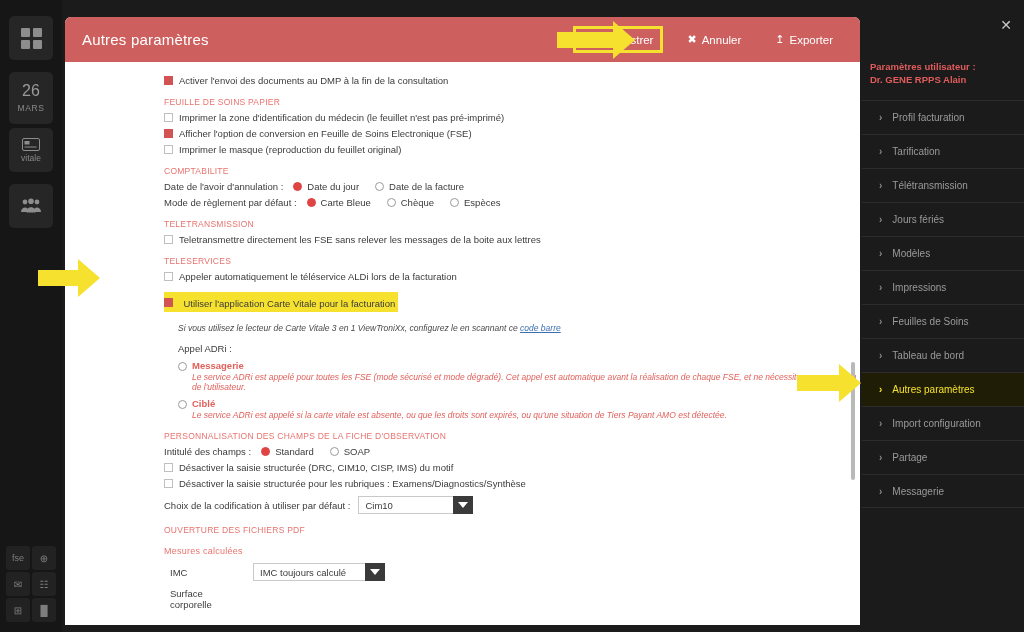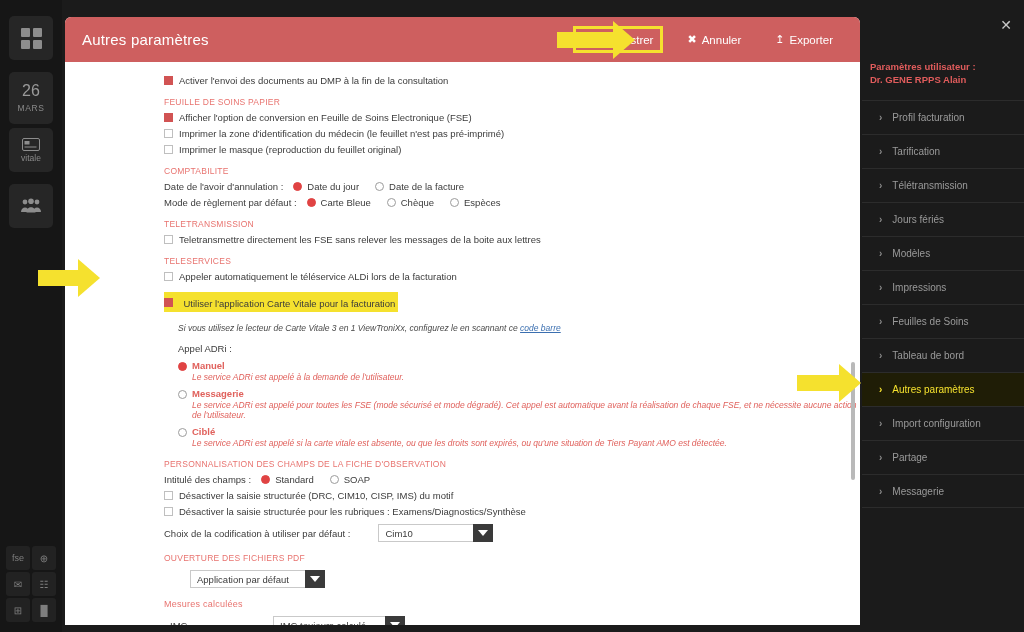--- a/index.html
+++ b/index.html
@@ -104,21 +104,21 @@
     margin: 6px 0 2px 14px;
   }
   .hint a { color: #3b6fb0; }
 
   .adri-label { font-size: 9.5px; color: #3b3b3b; margin: 10px 0 4px 14px; }
   .adri-opt { margin: 6px 0 0 14px; position: relative; padding-left: 14px; }
   .adri-opt .rb { position: absolute; left: 0; top: 2px; }
   .adri-name { font-size: 9.5px; color: #e0615c; font-weight: bold; }
   .adri-desc { font-size: 8.5px; font-style: italic; color: #e0615c; margin-top: 1px; }
 
-  .sel-wrap { display: inline-flex; align-items: stretch; vertical-align: middle; margin-left: 20px; }
+  .sel-wrap { display: inline-flex; align-items: stretch; vertical-align: middle; }
   .sel-box {
     border: 1px solid #c9c9c9; border-right: none; background: #fff;
     font-size: 9.5px; color: #3b3b3b; padding: 3px 6px; height: 18px;
     display: flex; align-items: center;
   }
   .sel-arrow {
     width: 20px; height: 18px; background: #3a3a3a;
     display: flex; align-items: center; justify-content: center;
   }
   .sel-arrow::after {
@@ -258,26 +258,26 @@
       <div class="row">
         <label class="cb-line">
           <span class="cb checked"></span>
           <span class="cb-label">Activer l'envoi des documents au DMP à la fin de la consultation</span>
         </label>
       </div>
 
       <div class="row">
         <div class="sect-title">FEUILLE DE SOINS PAPIER</div>
         <label class="cb-line">
+          <span class="cb"></span>
+          <span class="cb-label">Imprimer la zone d'identification du médecin (le feuillet n'est pas pré-imprimé)</span>
+        </label>
+        <label class="cb-line">
           <span class="cb checked"></span>
           <span class="cb-label">Afficher l'option de conversion en Feuille de Soins Electronique (FSE)</span>
-        </label>
-        <label class="cb-line">
-          <span class="cb"></span>
-          <span class="cb-label">Imprimer la zone d'identification du médecin (le feuillet n'est pas pré-imprimé)</span>
         </label>
         <label class="cb-line">
           <span class="cb"></span>
           <span class="cb-label">Imprimer le masque (reproduction du feuillet original)</span>
         </label>
       </div>
 
       <div class="row">
         <div class="sect-title">COMPTABILITE</div>
         <div class="radio-row">
@@ -326,25 +326,20 @@
           <span class="cb checked"></span>
           <span class="cb-label">Utiliser l'application Carte Vitale pour la facturation</span>
         </label>
         <div class="hint">
           <span>Si vous utilisez le lecteur de Carte Vitale 3 en 1 ViewTroniXx, configurez le en scannant ce </span><a href="#">code barre</a>
         </div>
       </div>
 
       <div class="row">
         <div class="adri-label">Appel ADRi :</div>
-        <div class="adri-opt">
-          <span class="rb sel"></span>
-          <div class="adri-name">Manuel</div>
-          <div class="adri-desc">Le service ADRi est appelé à la demande de l'utilisateur.</div>
-        </div>
         <div class="adri-opt">
           <span class="rb"></span>
           <div class="adri-name">Messagerie</div>
           <div class="adri-desc">Le service ADRi est appelé pour toutes les FSE (mode sécurisé et mode dégradé). Cet appel est automatique avant la réalisation de chaque FSE, et ne nécessite aucune action de l'utilisateur.</div>
         </div>
         <div class="adri-opt">
           <span class="rb"></span>
           <div class="adri-name">Ciblé</div>
           <div class="adri-desc">Le service ADRi est appelé si la carte vitale est absente, ou que les droits sont expirés, ou qu'une situation de Tiers Payant AMO est détectée.</div>
         </div>
@@ -375,26 +370,20 @@
           <span class="f-lbl">Choix de la codification à utiliser par défaut :</span>
           <span class="sel-wrap">
             <span class="sel-box" style="width:95px">Cim10</span>
             <span class="sel-arrow"></span>
           </span>
         </div>
       </div>
 
       <div class="row">
         <div class="sect-title">OUVERTURE DES FICHIERS PDF</div>
-        <div class="field-row" style="margin-left:6px">
-          <span class="sel-wrap">
-            <span class="sel-box" style="width:115px">Application par défaut</span>
-            <span class="sel-arrow"></span>
-          </span>
-        </div>
       </div>
 
       <div class="row">
         <div class="sect-title lower">Mesures calculées</div>
         <div class="field-row" style="margin-left:6px">
           <span class="f-lbl" style="width:75px">IMC</span>
           <span class="sel-wrap">
             <span class="sel-box" style="width:112px">IMC toujours calculé</span>
             <span class="sel-arrow"></span>
           </span>

